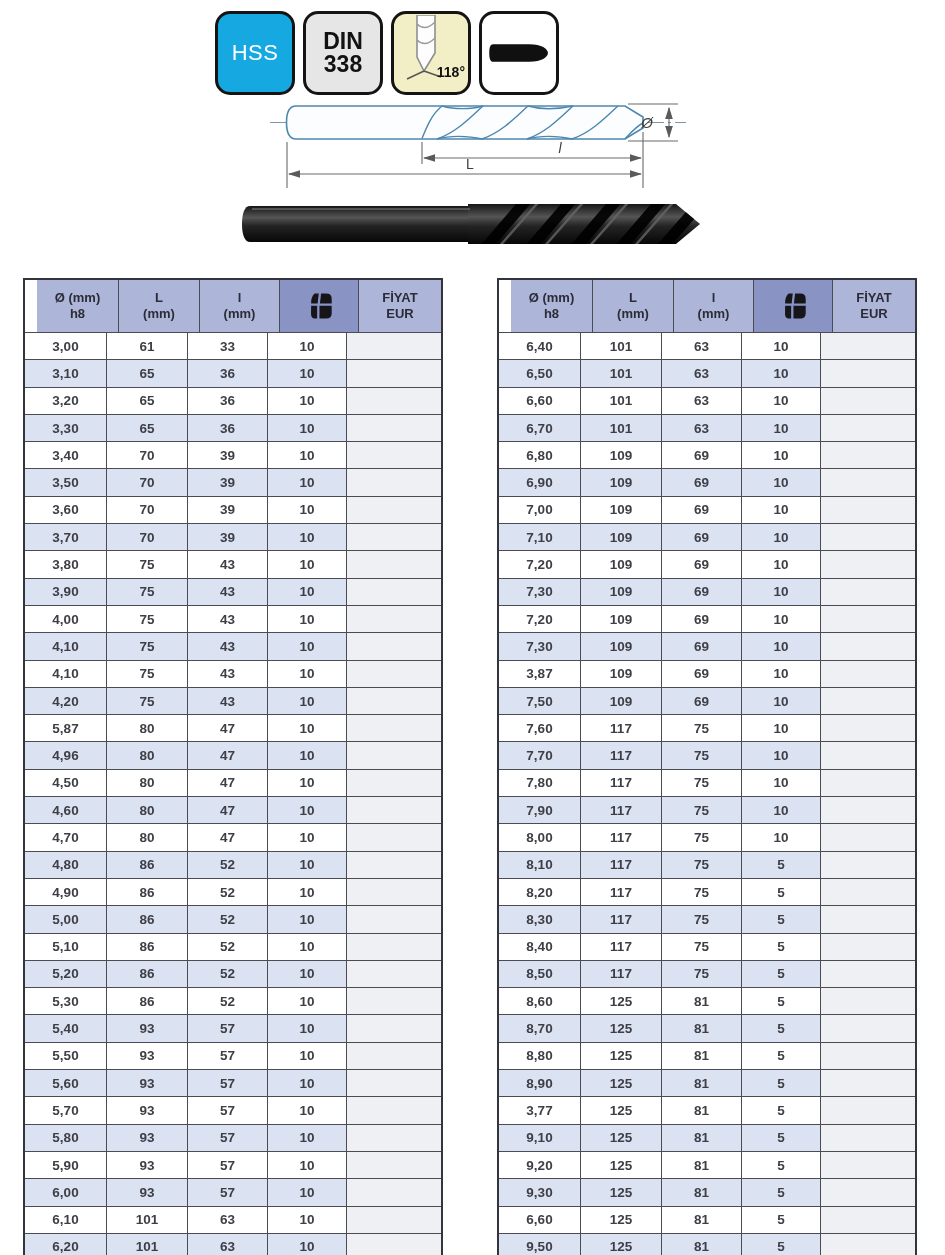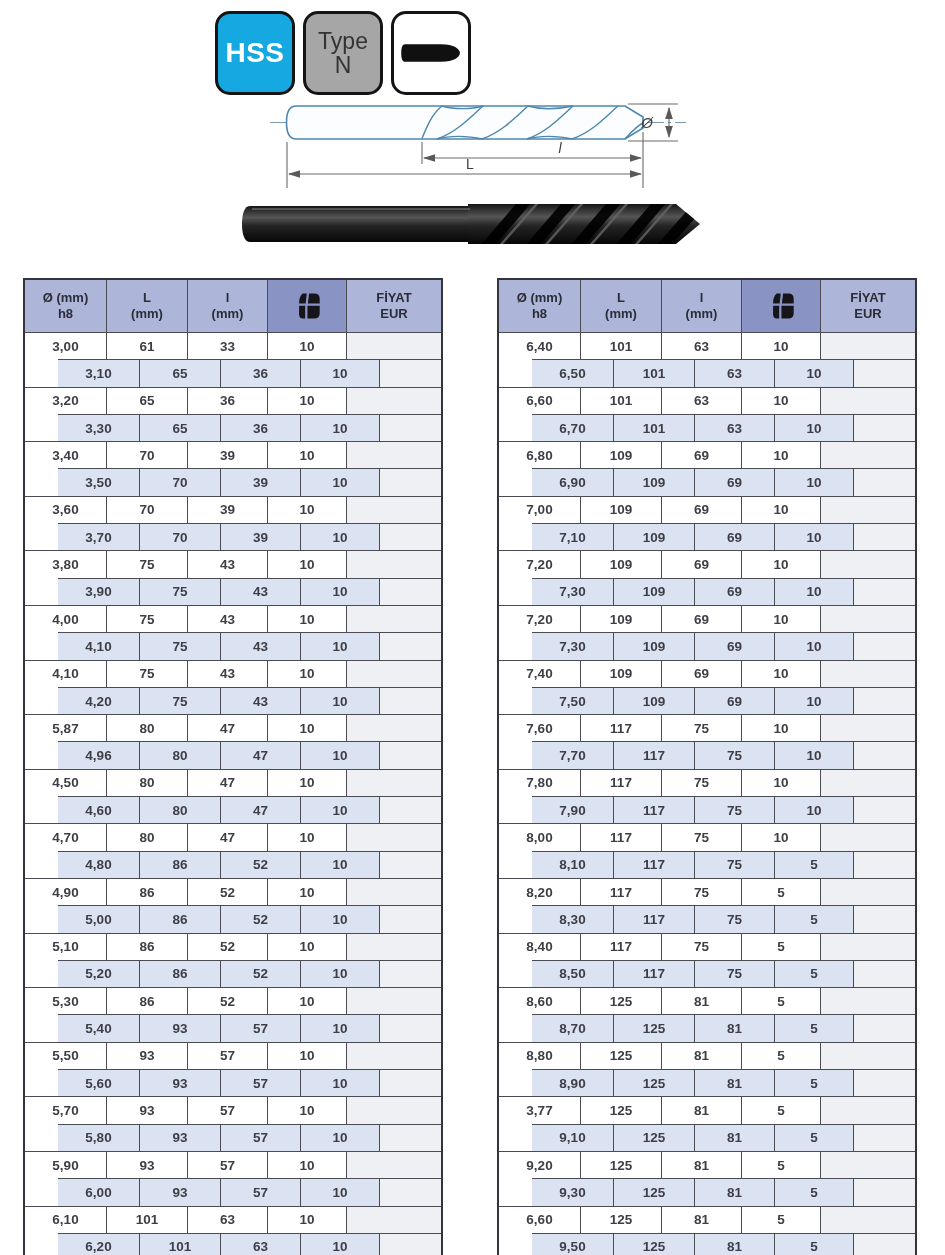--- a/index.html
+++ b/index.html
@@ -4,63 +4,72 @@
 <style>
   html,body{margin:0;padding:0;background:#fff;}
   #page{position:relative;width:945px;height:1255px;background:#fff;overflow:hidden;
         font-family:"Liberation Sans",sans-serif;}
 
   
   .badges{position:absolute;left:215px;top:11px;display:flex;gap:8px;}
   .badge{width:80px;height:84px;box-sizing:border-box;border:3px solid #141414;border-radius:15px;
          display:flex;flex-direction:column;align-items:center;justify-content:center;
          position:relative;background:#fff;}
-  .badge-hss{color:#fff;font-weight:bold;font-size:28px;letter-spacing:.5px;}
+  .badge-hss{color:#fff;font-weight:normal;font-size:22px;letter-spacing:.5px;}
   .badge-din{color:#121212;font-weight:bold;font-size:23px;line-height:1.02;text-align:center;}
   .badge-type{color:#333;font-size:23px;line-height:1.05;text-align:center;}
   .badge-angle-label{position:absolute;right:3px;bottom:12px;font-weight:bold;font-size:14px;color:#111;}
   .badge-sol-label{font-size:18px;color:#3a3a3a;margin-top:-2px;}
 
   
   .drawing{position:absolute;left:230px;top:96px;}
   .photo{position:absolute;left:230px;top:192px;}
 
   
   .table{position:absolute;top:278px;width:420px;box-sizing:border-box;
          border:2px solid var(--border-dark,#34343c);background:#fff;}
   .table-left{left:23px;}
   .table-right{left:497px;}
   .thead{display:grid;grid-template-columns:81px 81px 80px 79px 1fr;height:52px;
-         background:var(--header-bg,#adb5d8);}
+         background:var(--header-bg,#adb5d8);margin-left:12px;}
   .th{display:flex;flex-direction:column;align-items:center;justify-content:center;
       font-weight:bold;font-size:13px;line-height:1.2;color:#2c2c38;
       border-left:1px solid var(--border,#4b4b54);}
   .th:first-child{border-left:none;}
   .th-icon{background:var(--header-icon-bg,#8a94c4);}
   .tr{display:grid;grid-template-columns:81px 81px 80px 79px 1fr;height:26.31px;
       border-top:1px solid var(--border,#4b4b54);background:#fff;}
-  .tr.alt{background:var(--row-alt,#dbe2f1);margin-left:33px;}
+  .tr.alt{background:var(--row-alt,#dbe2f1);}
   .td{display:flex;align-items:center;justify-content:center;
       font-weight:bold;font-size:13.5px;color:#3e3e46;
       border-left:1px solid var(--border,#4b4b54);}
   .td:first-child{border-left:none;}
   .td-price{background:var(--price-col,#eef0f3);}
 </style>
 </head>
 <body>
 
 <div id="page" style="--header-bg: #adb5d8; --header-icon-bg: #8a94c4; --row-alt: #dbe2f1; --price-col: #eef0f3; --border: #4b4b54; --border-dark: #34343c;">
 
   <div class="badges">
     <div class="badge badge-hss" style="background: rgb(22, 168, 225);">
       <span>HSS</span>
     </div>
-    <div class="badge badge-type" style="background: rgb(166, 166, 166);">
-      <span>Type</span>
-      <span>N</span>
+    <div class="badge badge-din" style="background: rgb(230, 230, 230);">
+      <span>DIN</span>
+      <span>338</span>
+    </div>
+    <div class="badge" style="background: rgb(242, 238, 197);">
+      <svg width="72" height="76" viewBox="0 0 72 76">
+        <path d="M22 0 L40 0 L40 38 L29 56 L22 42 Z" fill="#fdfdfd" stroke="#8f8f8f" stroke-width="1.6"></path>
+        <path d="M22 9 C28 15 34 13 40 7" fill="none" stroke="#9a9a9a" stroke-width="1.3"></path>
+        <path d="M22 25 C28 31 34 29 40 23" fill="none" stroke="#9a9a9a" stroke-width="1.3"></path>
+        <path d="M29 56 L12 64 M29 56 L46 62" stroke="#555" stroke-width="1.4"></path>
+      </svg>
+      <span class="badge-angle-label">118°</span>
     </div>
     <div class="badge" style="background: rgb(255, 255, 255);">
       <svg width="62" height="26" viewBox="0 0 60 24">
         <path d="M5 3.5 H40 C52 3.5 58 8 58 12 C58 16 52 20.5 40 20.5 H5 C2.2 20.5 1.2 17.5 1.2 12 C1.2 6.5 2.2 3.5 5 3.5 Z" fill="#101010"></path>
       </svg>
     </div>
   </div>
 
   <svg class="drawing" width="480" height="94" viewBox="0 0 480 94">
     <defs>
@@ -518,21 +527,21 @@
         <div class="td td-price"></div>
       </div>
       <div class="tr alt">
         <div class="td">7,30</div>
         <div class="td">109</div>
         <div class="td">69</div>
         <div class="td">10</div>
         <div class="td td-price"></div>
       </div>
       <div class="tr">
-        <div class="td">7,40</div>
+        <div class="td">3,87</div>
         <div class="td">109</div>
         <div class="td">69</div>
         <div class="td">10</div>
         <div class="td td-price"></div>
       </div>
       <div class="tr alt">
         <div class="td">7,50</div>
         <div class="td">109</div>
         <div class="td">69</div>
         <div class="td">10</div>

